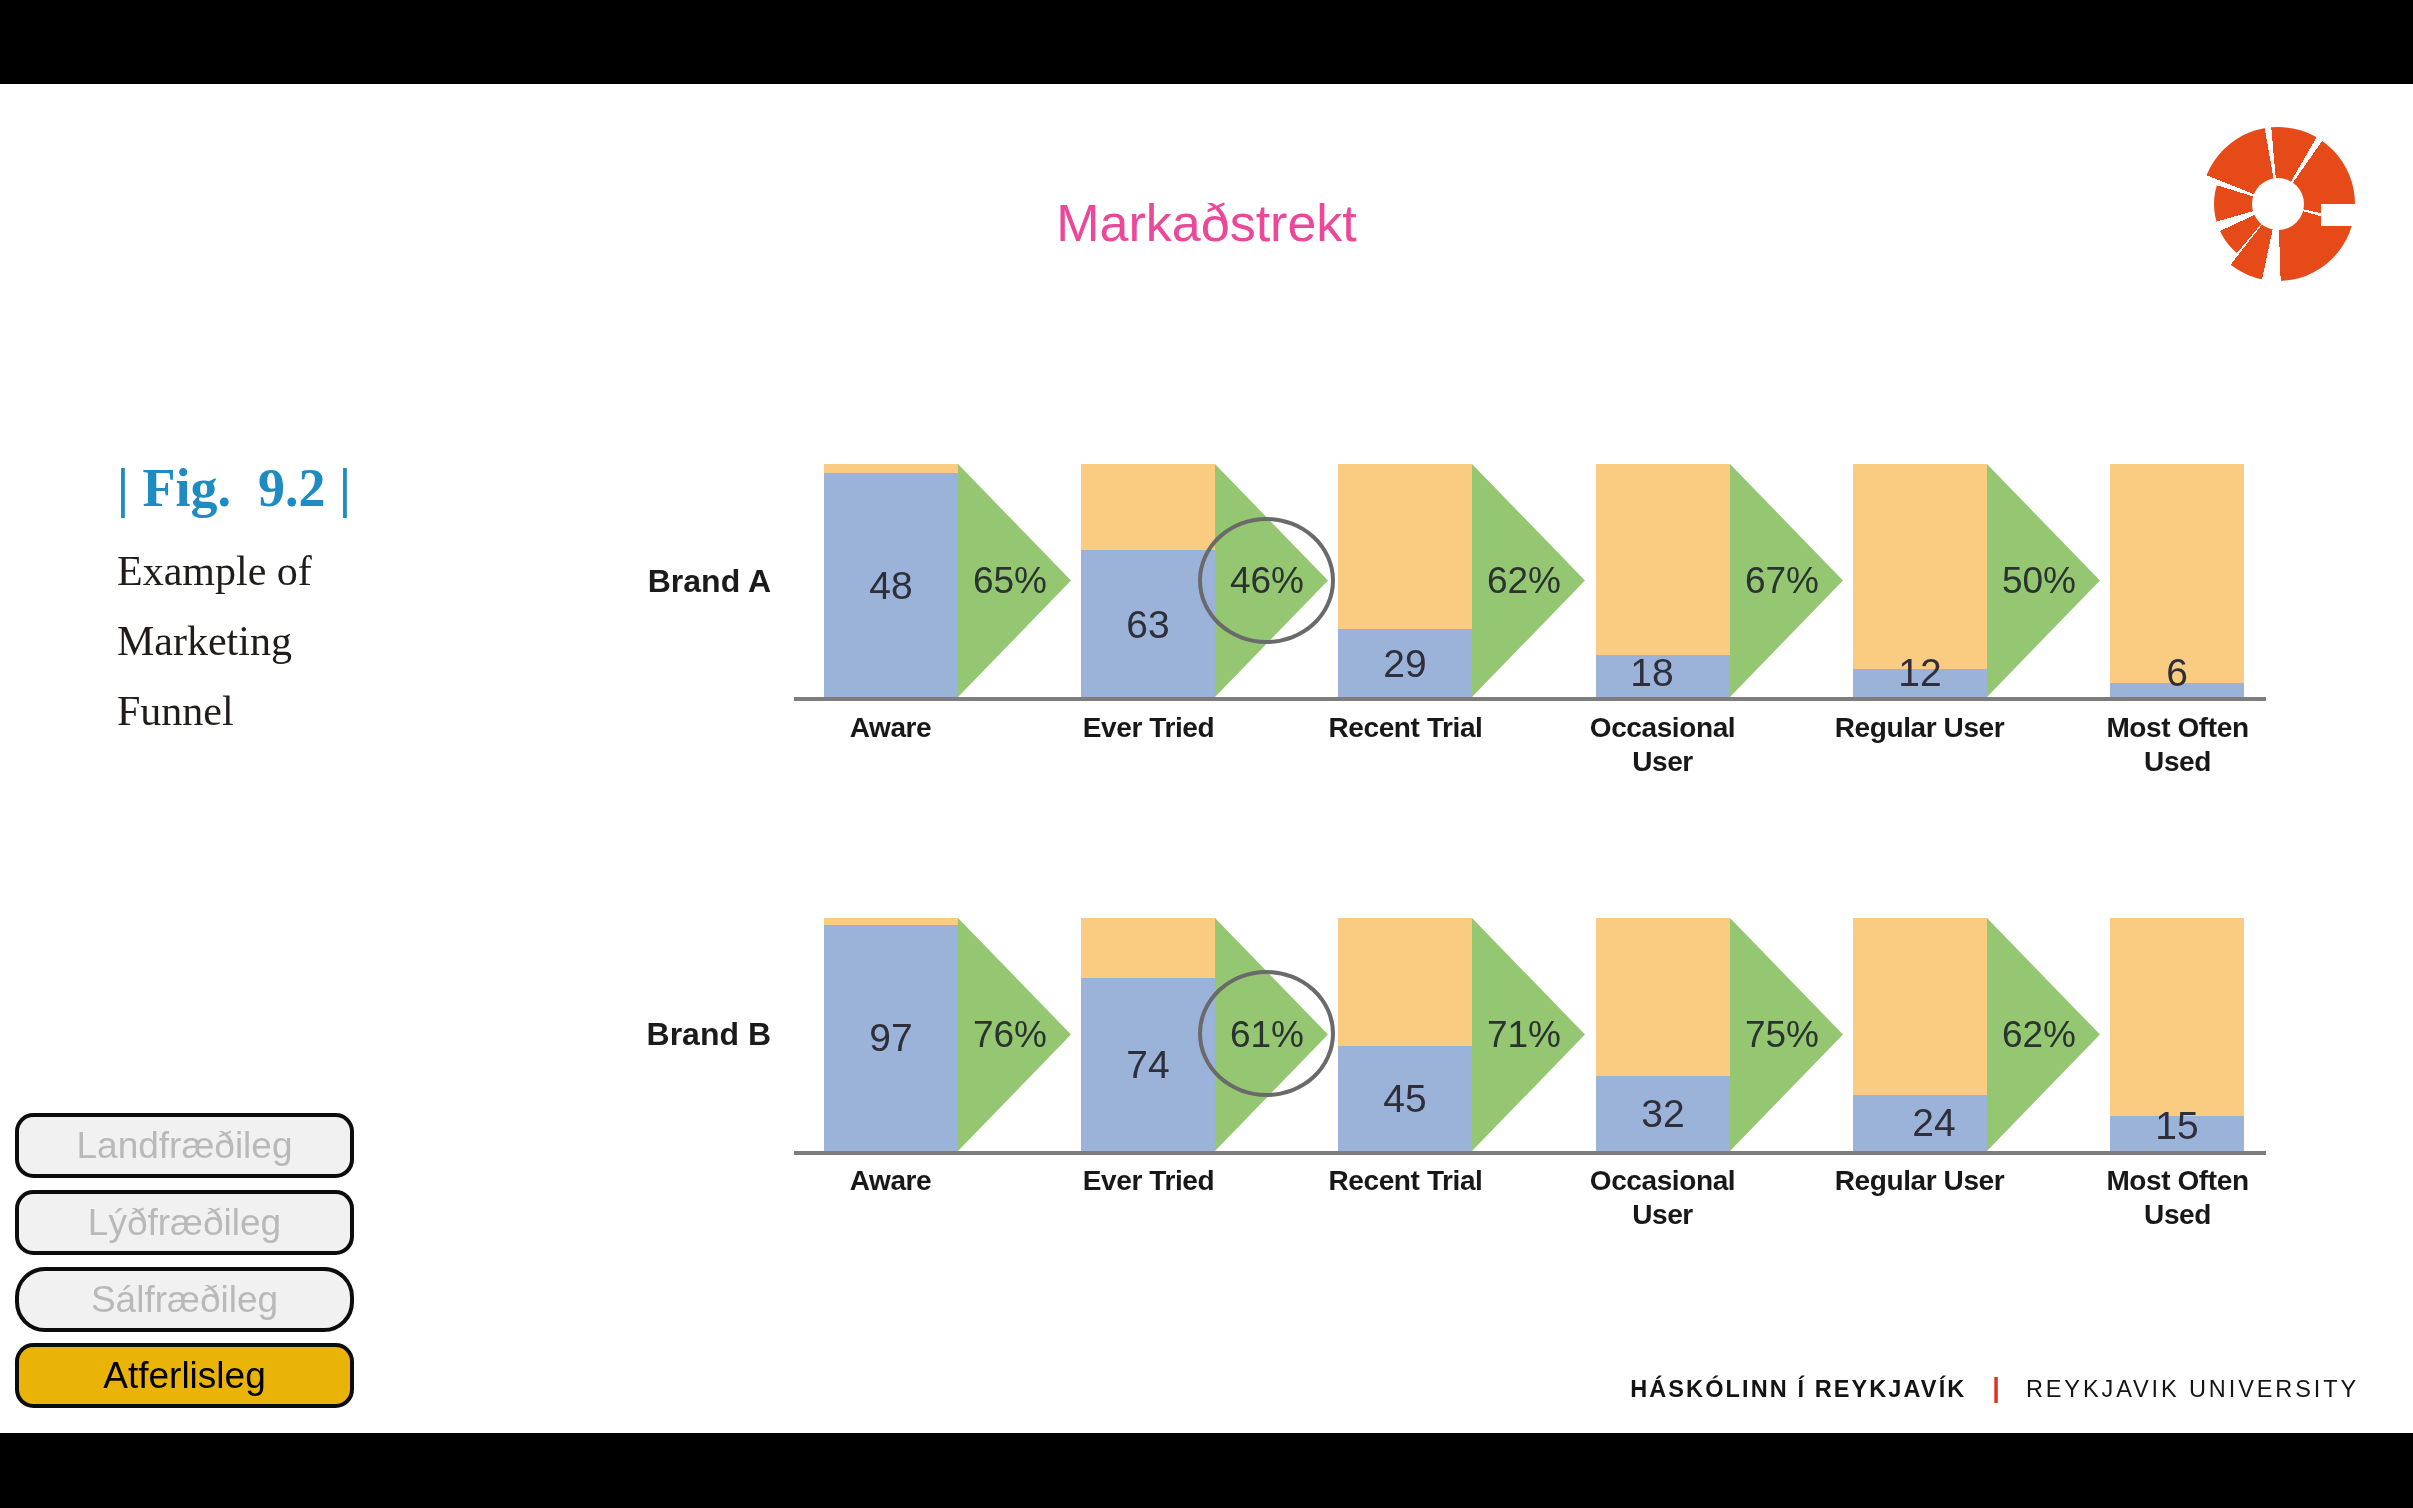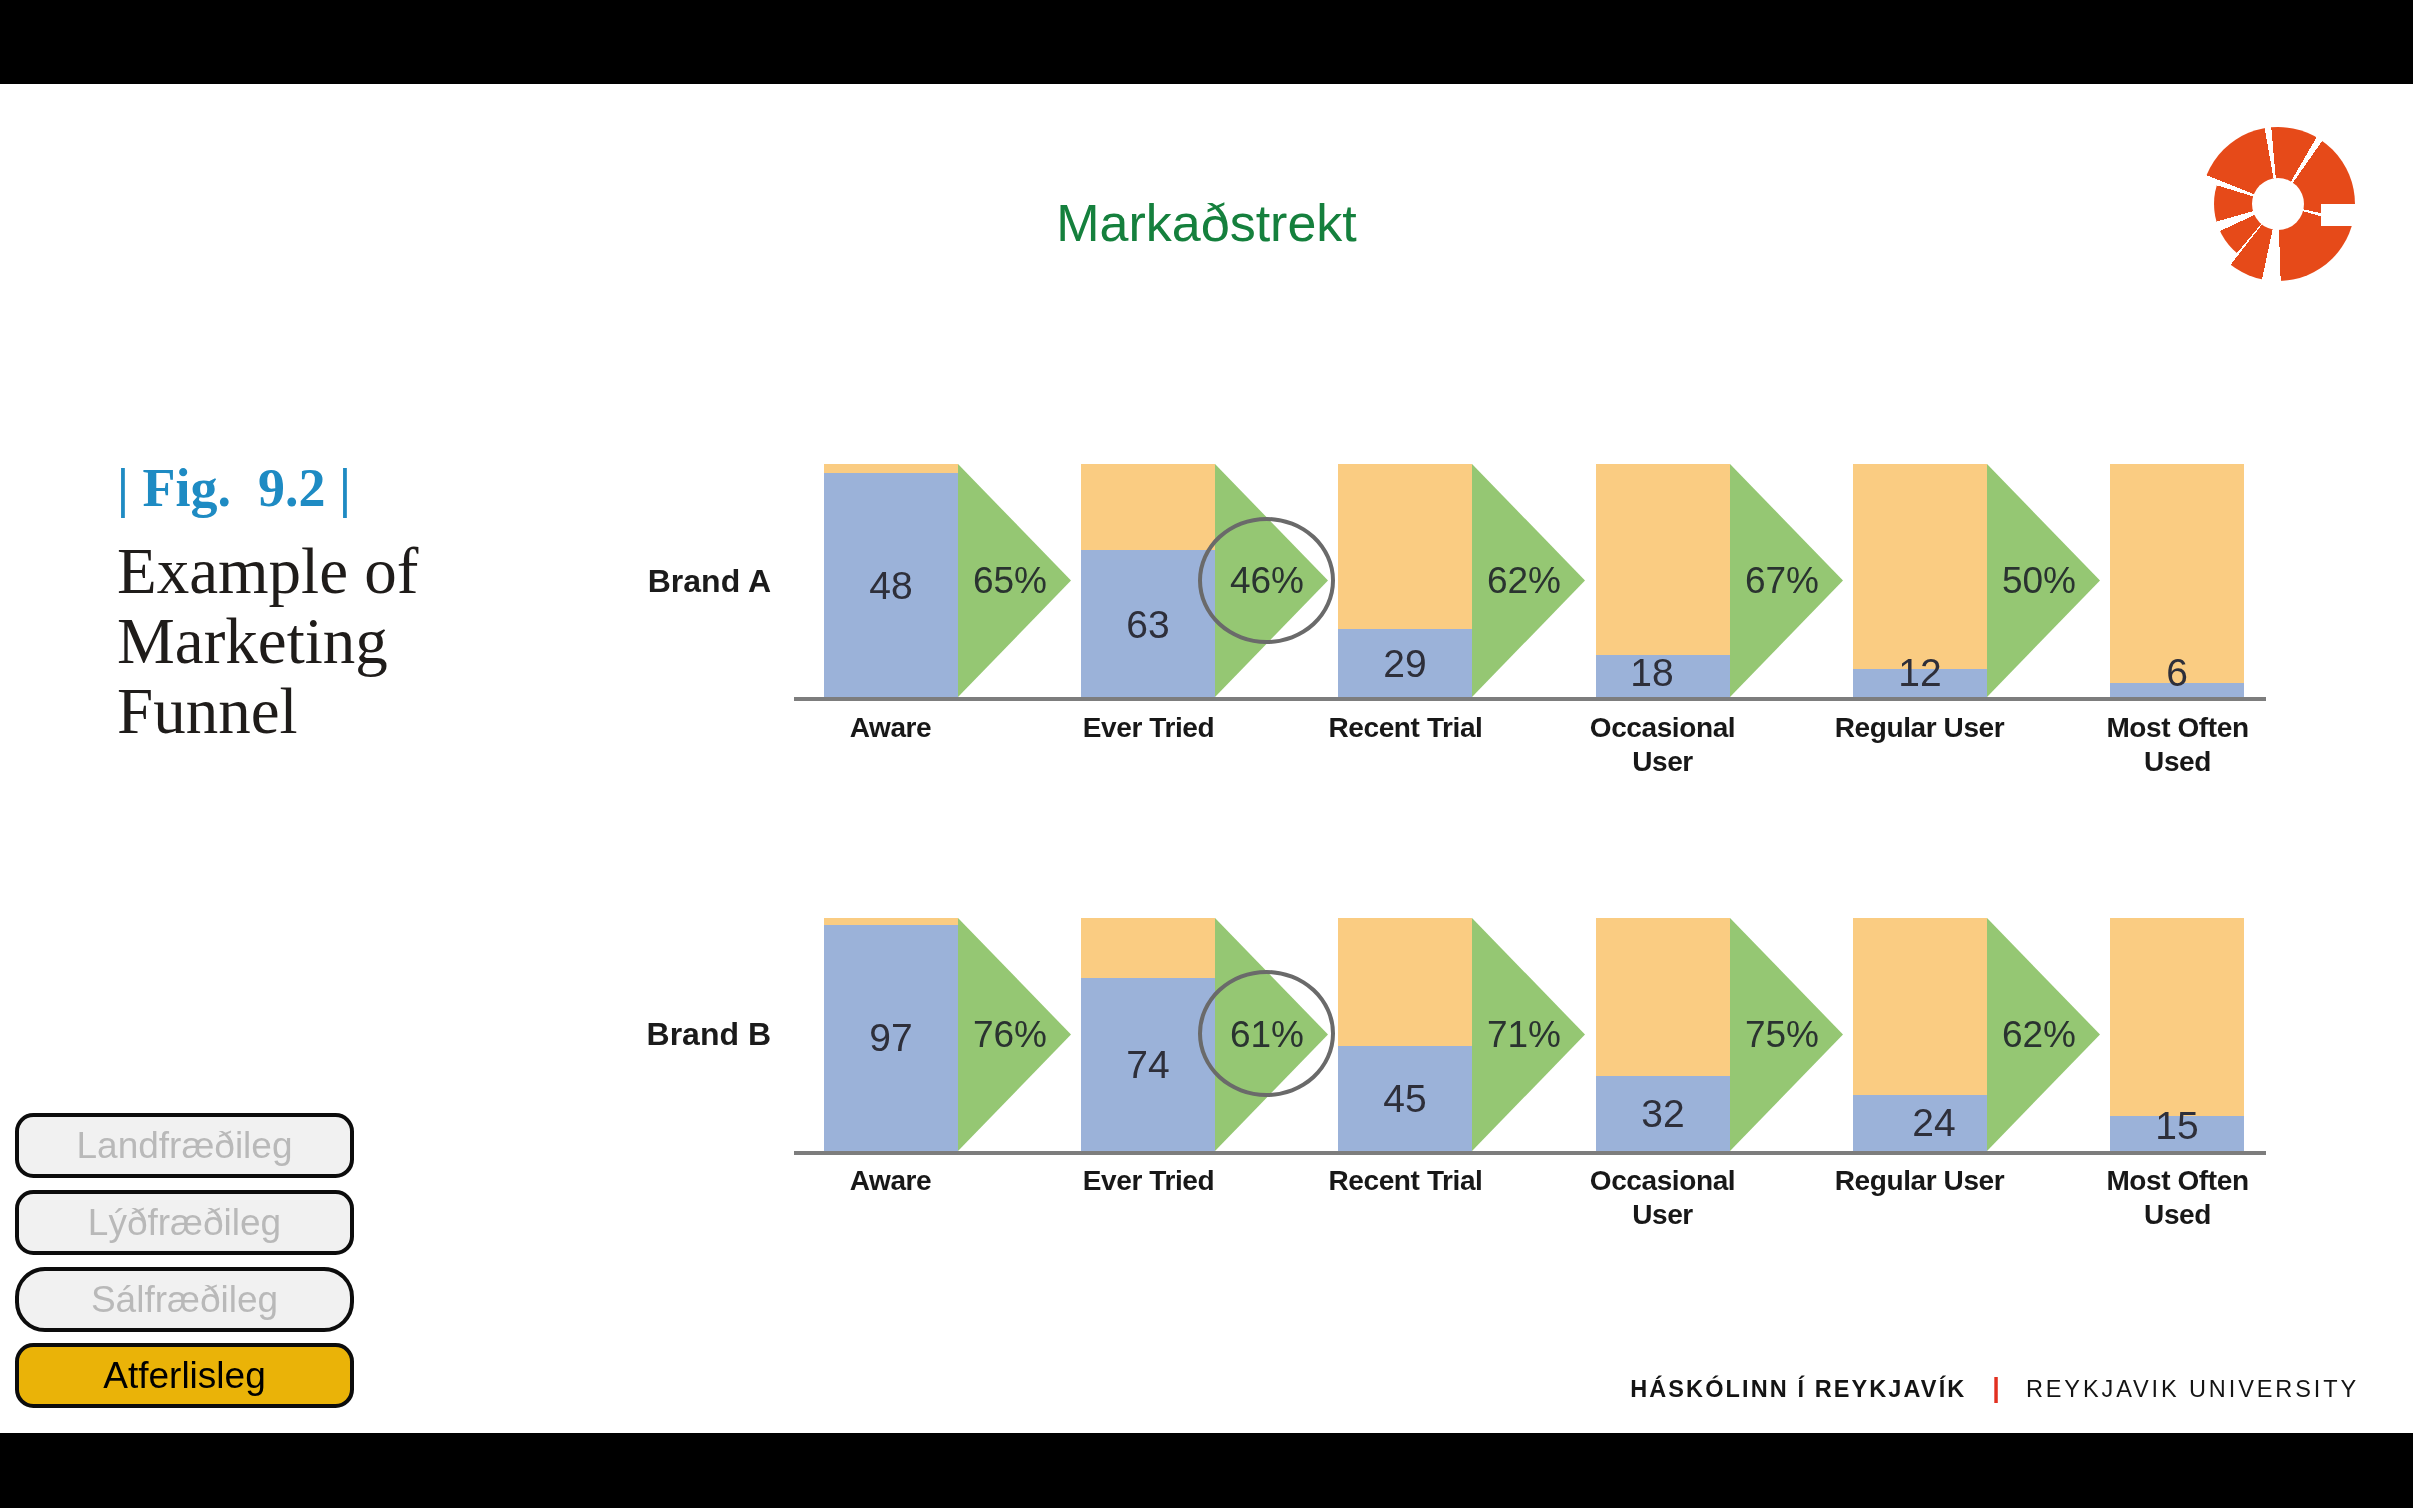--- a/index.html
+++ b/index.html
@@ -6,27 +6,27 @@
   body{width:2413px;height:1508px;position:relative;overflow:hidden;
        font-family:"Liberation Sans",sans-serif;}
   .abs{position:absolute;}
 
   
   .bar-top{left:0;top:0;width:2413px;height:84px;background:#000;}
   .bar-bottom{left:0;top:1433px;width:2413px;height:75px;background:#000;}
 
   
   .title{left:0;top:194px;width:2413px;text-align:center;
-         font-size:52px;color:#15803d;line-height:59px;}
+         font-size:52px;color:#ec4899;line-height:59px;}
 
   
   .fig-label{left:117px;top:459px;font-family:"Liberation Serif",serif;
              font-weight:bold;font-size:54px;line-height:59px;color:#1e8bc3;}
   .fig-caption{left:117px;top:536px;font-family:"Liberation Serif",serif;
-               font-size:65px;line-height:70px;color:#1f1c1a;white-space:pre-line;}
+               font-size:42px;line-height:70px;color:#1f1c1a;white-space:pre-line;}
 
   
   .logo{left:2194px;top:120px;width:168px;height:168px;}
   .logo .ring1,.logo .ring2,.logo .hole{position:absolute;border-radius:50%;}
   .logo .ring1{inset:6.7px;background:conic-gradient(
       var(--lg) 0deg 30deg, transparent 30deg 35deg,
       var(--lg) 35deg 102deg, transparent 102deg 106deg,
       var(--lg) 106deg 178deg, transparent 178deg 192deg,
       var(--lg) 192deg 218deg, transparent 218deg 292deg,
       var(--lg) 292deg 350deg, transparent 350deg 355deg,

